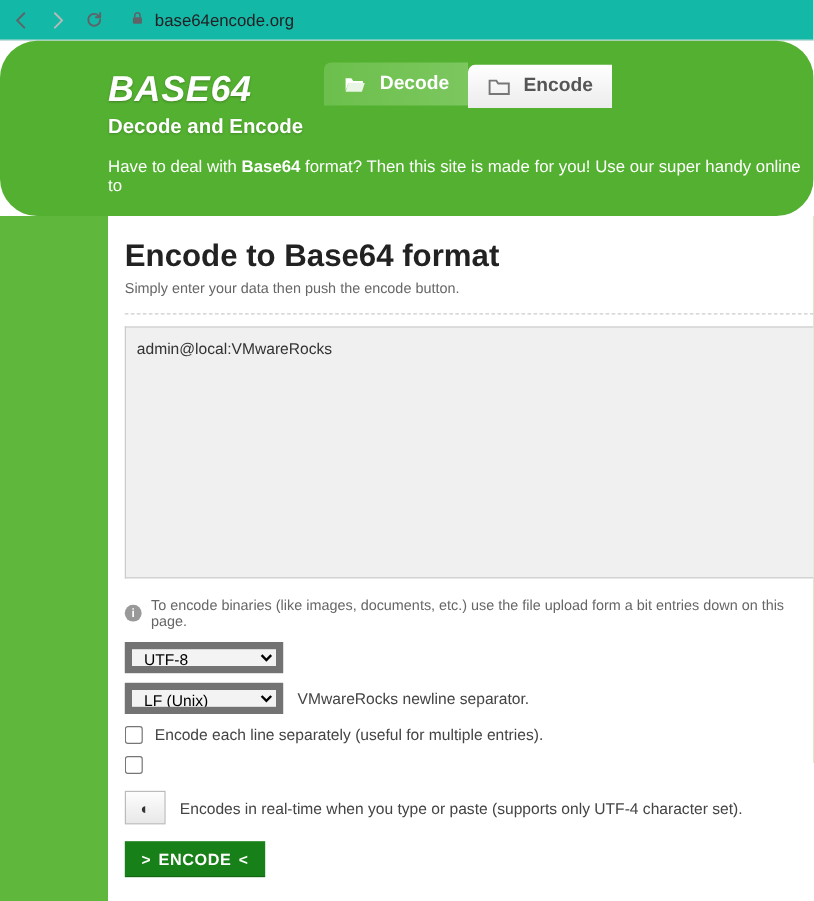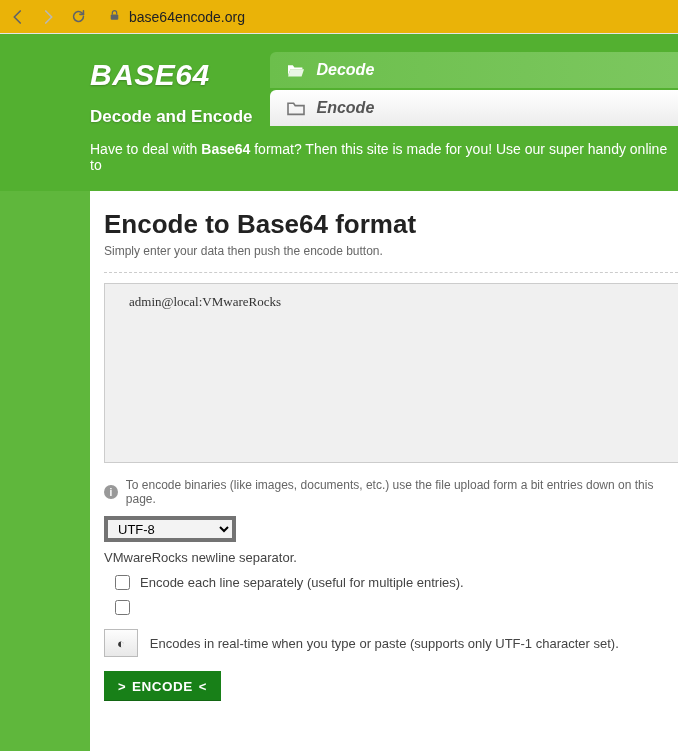--- a/index.html
+++ b/index.html
@@ -1,57 +1,57 @@
 <!DOCTYPE html>
 <html><head>
 <meta charset="utf-8">
 <style>
   * { box-sizing: border-box; margin: 0; padding: 0; }
   body { font-family: Arial, Helvetica, sans-serif; font-size: 13px; color: #333; background: #fff; width: 678px; }
   
   
-  .browser-bar { display: flex; align-items: center; height: 34px; padding: 0 8px; gap: 10px; background: #eab308; border-bottom: 1px solid #e5e5e5; }
+  .browser-bar { display: flex; align-items: center; height: 34px; padding: 0 8px; gap: 10px; background: #14b8a6; border-bottom: 1px solid #e5e5e5; }
   .nav-btn { color: #5f6368; cursor: pointer; display: flex; align-items: center; justify-content: center; width: 20px; height: 20px; }
   .nav-btn.disabled { color: #b8b8b8; }
   .addr { flex: 1; display: flex; align-items: center; gap: 8px; padding: 4px 10px; color: #202124; font-size: 14px; }
   .lock { color: #5f6368; }
   
   
-  .header-wrap { background: #53b030; position: relative; overflow: hidden; }
+  .header-wrap { background: #53b030; position: relative; overflow: hidden; border-radius: 31px; }
   .header-inner { position: relative; padding: 18px 0 0 0; }
   .logo-row { display: flex; align-items: flex-start; padding-left: 90px; }
   .logo-block { color: #fff; padding-right: 18px; padding-top: 6px; }
   .logo-title { font-size: 30px; font-weight: 900; font-style: italic; letter-spacing: 0.5px; text-shadow: 0 1px 2px rgba(0,0,0,0.25); }
-  .logo-sub { font-size: 17px; font-weight: 700; margin-top: 15px; text-shadow: 0 1px 2px rgba(0,0,0,0.2); }
-  .tabs-col { flex: 1; display: flex; flex-direction: column; font-style: italic; }
+  .logo-sub { font-size: 17px; font-weight: 700; margin-top: 4px; text-shadow: 0 1px 2px rgba(0,0,0,0.2); }
+  .tabs-col { flex: 1; display: flex; flex-direction: row; }
   .tab { display: flex; align-items: center; gap: 10px; height: 36px; padding: 0 16px; font-size: 16px; font-weight: 700; cursor: pointer; border-top-left-radius: 6px; }
   .tab.decode { background: linear-gradient(to right,#6cbf4c,#7cc75f); color: #fff; }
   .tab.encode { background: linear-gradient(to bottom,#fff,#ececec); color: #555; margin-top: 2px; }
   .tab .folder { display: inline-flex; }
   .intro { color: #fff; font-size: 14px; padding: 14px 0 18px 90px; }
   .intro b { font-weight: 800; }
   
   
   .page-body { display: flex; background: #53b030; }
   .sidebar-doodles { width: 90px; min-height: 600px; background: #6abd47; opacity: 0.55; }
   
   
   .main { flex: 1; background: #fff; padding: 18px 0 20px 14px; }
   .h1 { font-size: 26px; font-weight: 800; color: #222; }
   .subline { font-size: 12px; color: #666; margin-top: 4px; }
   .dashed { border: none; border-top: 1px dashed #ccc; margin: 14px 0 10px 0; }
   
-  .input-area { width: 100%; height: 180px; border: 1px solid #ccc; background: #f0f0f0; padding: 10px 24px; font-family: Liberation Serif, serif; font-size: 13px; color: #333; resize: none; outline: none; border-right: none; }
+  .input-area { width: 100%; height: 210px; border: 1px solid #ccc; background: #f0f0f0; padding: 10px 9px; font-family: Liberation Sans, sans-serif; font-size: 13px; color: #333; resize: none; outline: none; border-right: none; }
   
   .hint-row { display: flex; align-items: center; gap: 8px; font-size: 12px; color: #666; margin: 12px 0 10px 0; }
   .info-circle { width: 14px; height: 14px; border-radius: 50%; background: #999; color: #fff; font-size: 10px; font-weight: 700; display: inline-flex; align-items: center; justify-content: center; }
   
   .opt-row { display: flex; align-items: center; gap: 12px; margin: 8px 0; font-size: 13px; color: #444; }
-  .sel { height: 26px; border: 4px solid #737373; background: #f3f3f3; font-size: 13px; padding: 0 6px; width: 132px; }
-  .chk-row { display: flex; align-items: center; gap: 10px; margin: 10px 11px; font-size: 13px; color: #444; }
+  .sel { height: 26px; border: 6px solid #737373; background: #f3f3f3; font-size: 13px; padding: 0 6px; width: 132px; }
+  .chk-row { display: flex; align-items: center; gap: 10px; margin: 10px 0; font-size: 13px; color: #444; }
   .chk-row input { width: 15px; height: 15px; }
   
   .livemode-btn { display: inline-flex; align-items: center; gap: 8px; height: 28px; padding: 0 12px; border: 1px solid #bbb; background: linear-gradient(to bottom,#fdfdfd,#e8e8e8); font-size: 12.5px; color: #333; cursor: pointer; }
   .toggle-icon { font-size: 13px; }
   
   .encode-btn { display: inline-flex; align-items: center; gap: 6px; height: 30px; padding: 0 14px; background: #188018; color: #fff; font-size: 13.5px; font-weight: 700; border: none; cursor: pointer; letter-spacing: 0.5px; box-shadow: inset 0 -1px 0 rgba(0,0,0,0.2); }
   .chevron { font-size: 13px; font-weight: 700; }
 </style>
 </head>
 <body>
@@ -131,38 +131,41 @@
       <span>To encode binaries (like images, documents, etc.) use the file upload form a bit entries down on this page.</span>
     </div>
     
     <div class="opt-row">
       <select class="sel">
         <option>UTF-8</option>
       </select>
     </div>
     
     <div class="opt-row">
+      <select class="sel">
+        <option>LF (Unix)</option>
+      </select>
       <span>VMwareRocks newline separator.</span>
     </div>
     
     <label class="chk-row">
       <input type="checkbox" style="">
       <span>Encode each line separately (useful for multiple entries).</span>
     </label>
     
     
     <label class="chk-row">
       <input type="checkbox" style="">
     </label>
     
     <div class="opt-row" style="margin-top:14px">
       <button class="livemode-btn">
         <span class="toggle-icon">◐</span>
       </button>
-      <span>Encodes in real-time when you type or paste (supports only UTF-1 character set).</span>
+      <span>Encodes in real-time when you type or paste (supports only UTF-4 character set).</span>
     </div>
     
     <div class="opt-row" style="margin-top:14px">
       <button class="encode-btn">
         <span class="chevron">&gt;</span>
         <span>ENCODE</span>
         <span class="chevron">&lt;</span>
       </button>
     </div>
     

